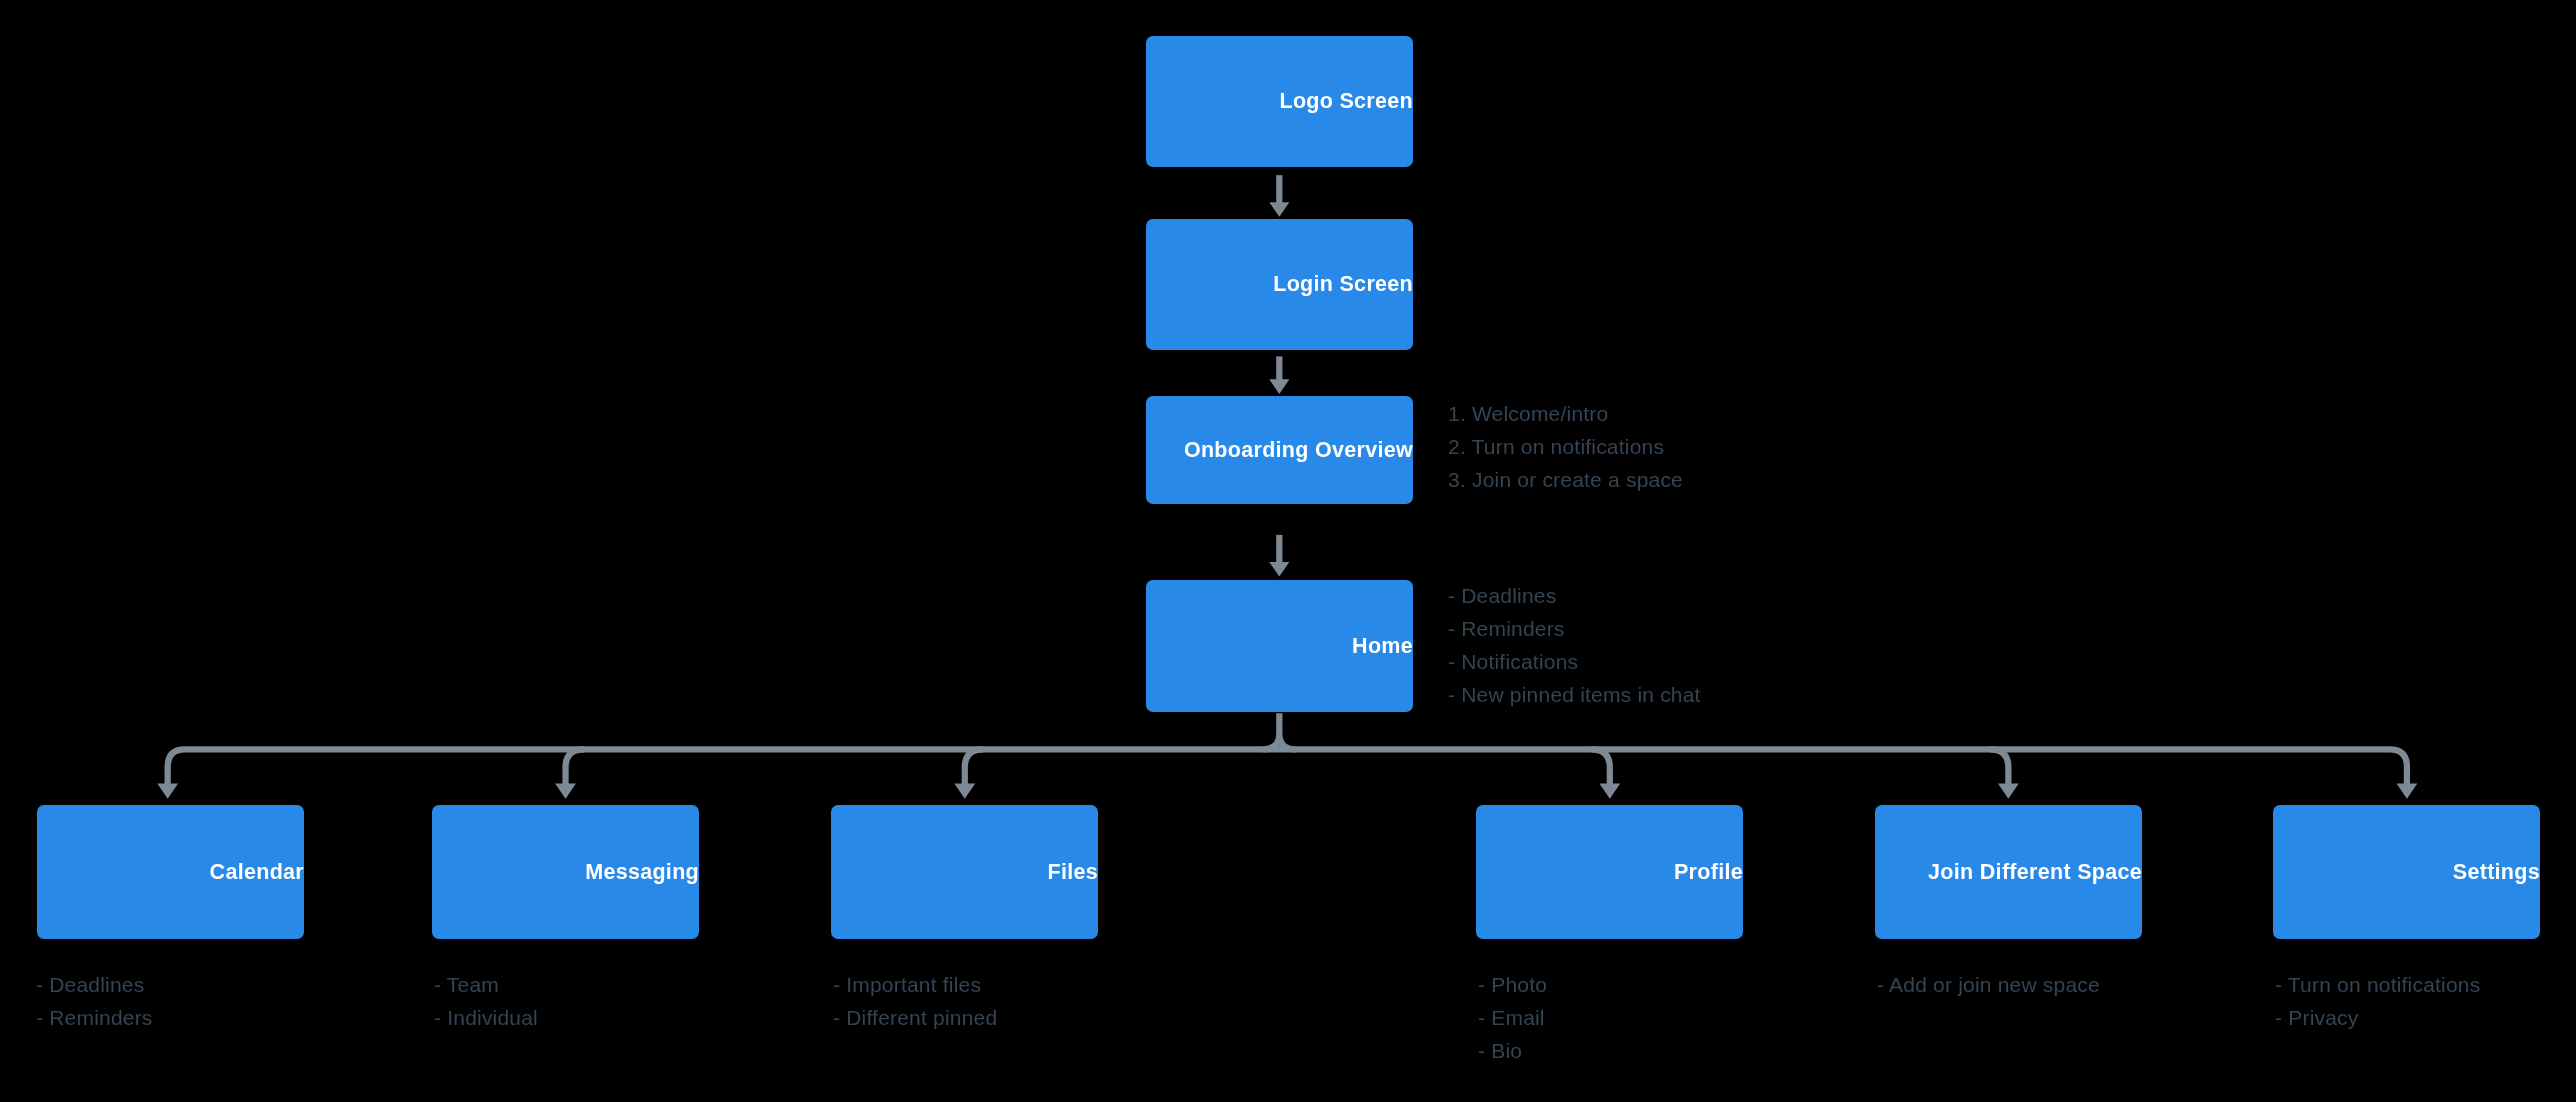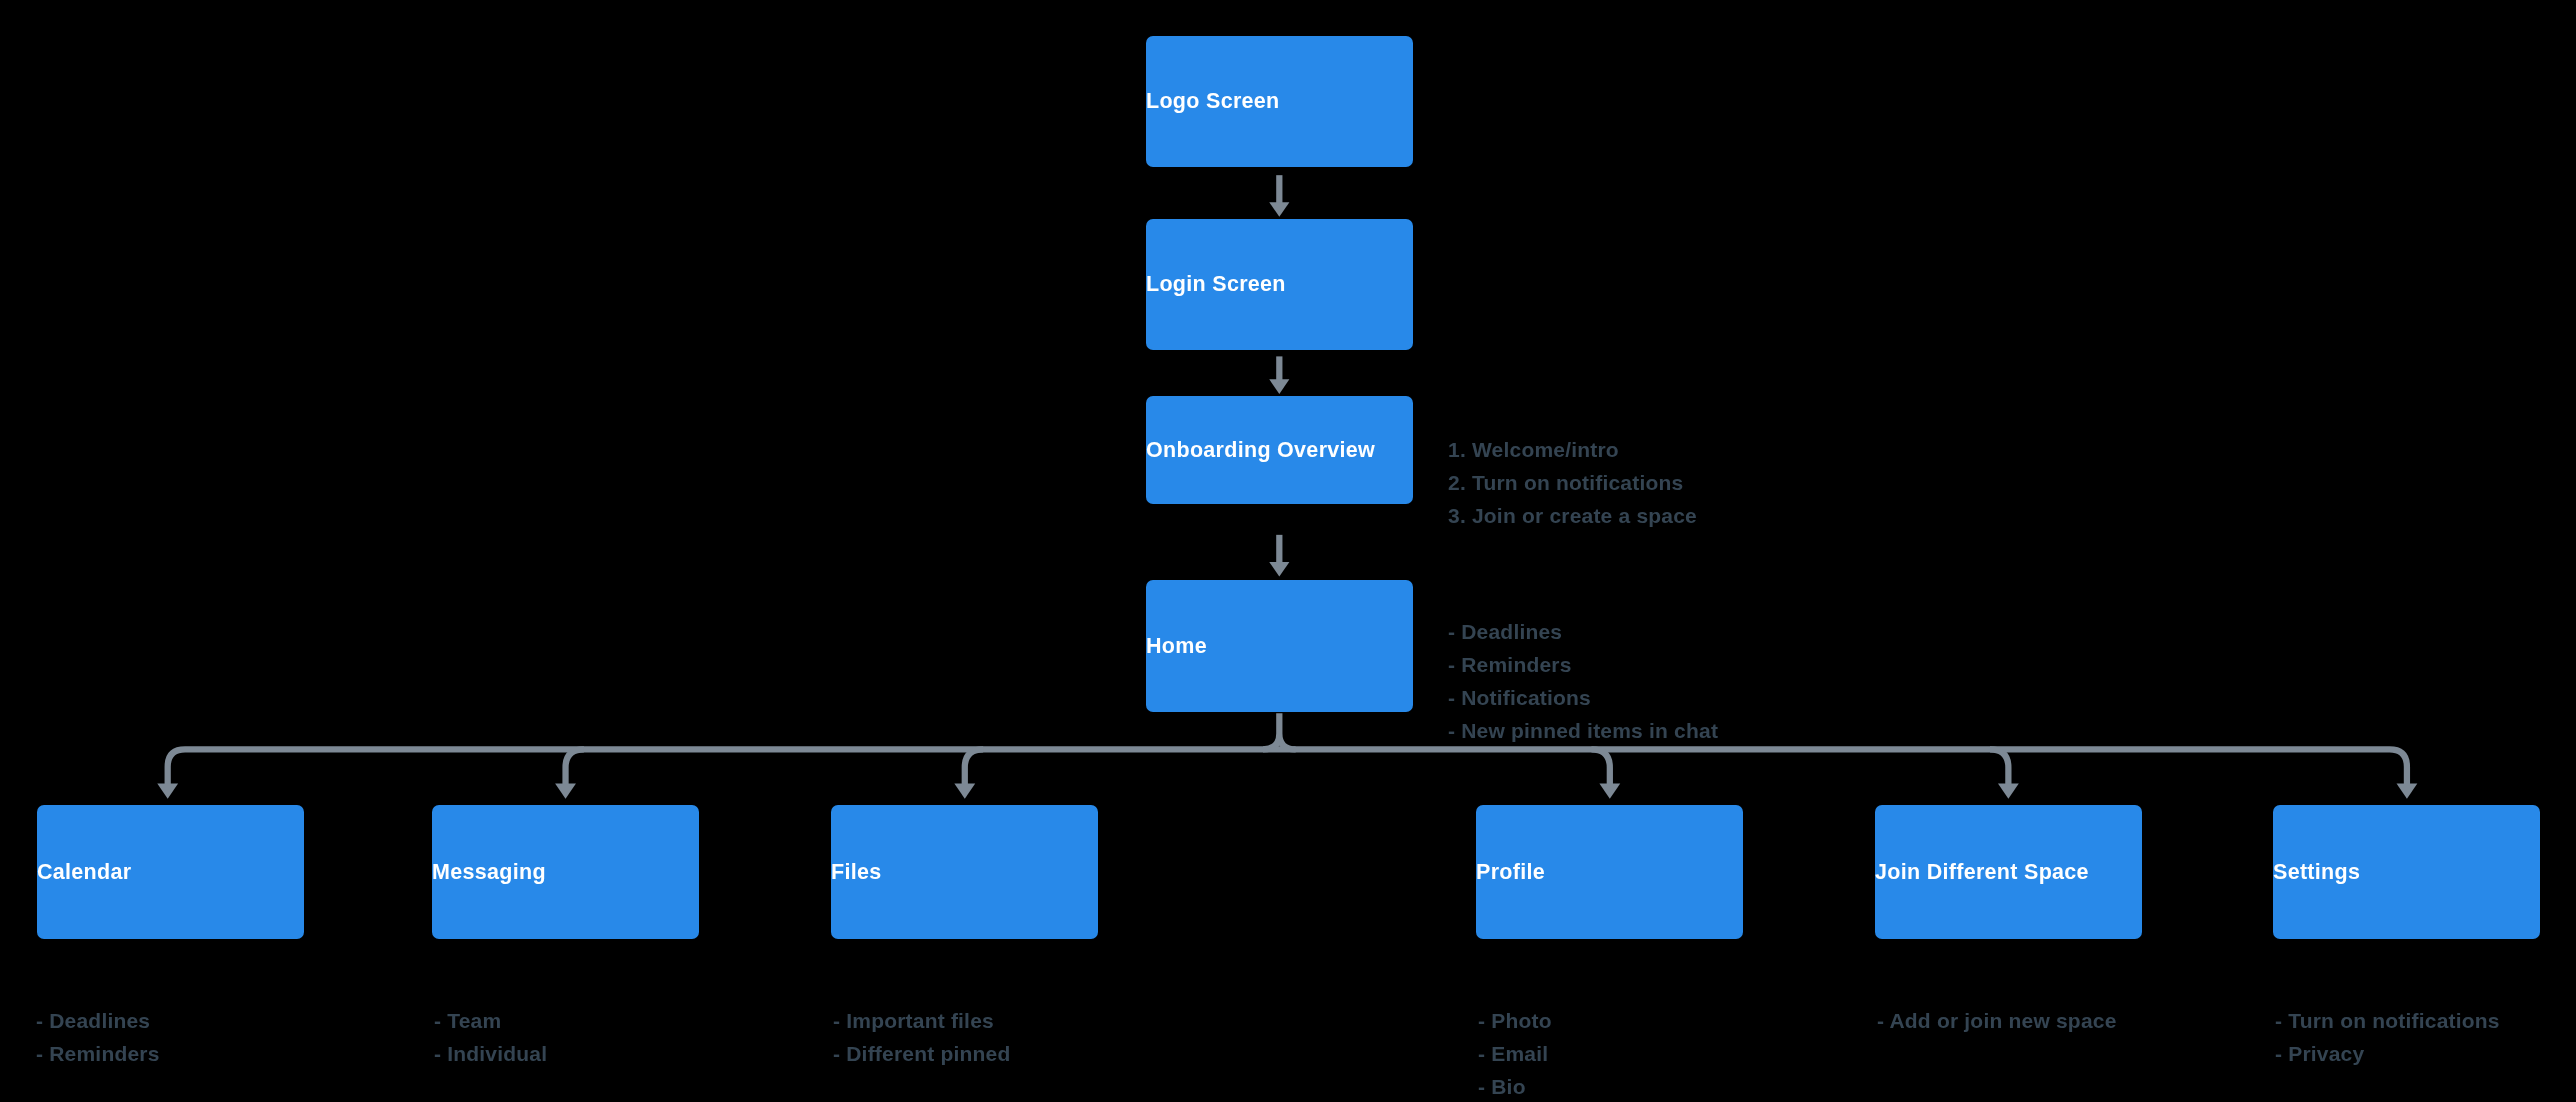--- a/index.html
+++ b/index.html
@@ -18,44 +18,43 @@
     font-family:"Liberation Sans", sans-serif;
     overflow:hidden;
   }
   .connector-layer{position:absolute;left:0;top:0;width:2576px;height:1103px;}
   .connector{stroke:var(--connector);stroke-width:9;fill:none;}
   .arrowhead{fill:var(--connector);stroke:none;}
   .node{
     position:absolute;
     background:var(--node-fill);
     border-radius:7px;
-    display:flex;align-items:center;justify-content:flex-start;
+    display:flex;align-items:center;justify-content:flex-end;
     color:var(--node-label);
     font-size:21.5px;font-weight:700;letter-spacing:0.3px;
     text-align:center;
   }
   .top-node{left:1146px;width:267px;height:131px;}
   #node-logo{top:36px}
   #node-login{top:219px}
   #node-onboarding{top:396px;height:108px}
   #node-home{top:580px;height:132px}
   .child-node{top:805px;width:267px;height:134px;}
   #node-calendar{left:37px}
   #node-messaging{left:432px}
   #node-files{left:831px}
   #node-profile{left:1476px}
   #node-join{left:1875px}
   #node-settings{left:2273px}
   .notes{
     position:absolute;
     color:var(--note);
-    font-size:21px;font-weight:700;
+    font-size:21px;font-weight:400;
     line-height:33px;letter-spacing:0.2px;
     white-space:nowrap;
-    margin-top:36px;
   }
   .side-notes{left:1448px;}
   #notes-onboarding{top:397px}
   #notes-home{top:579px}
   .child-notes{top:968px;}
   #notes-calendar{left:36px}
   #notes-messaging{left:434px}
   #notes-files{left:833px}
   #notes-profile{left:1478px}
   #notes-join{left:1877px}

